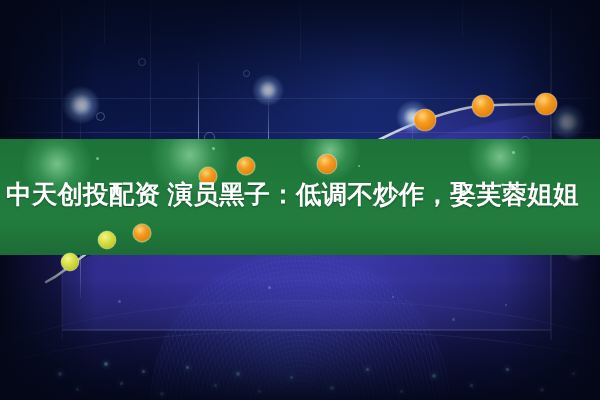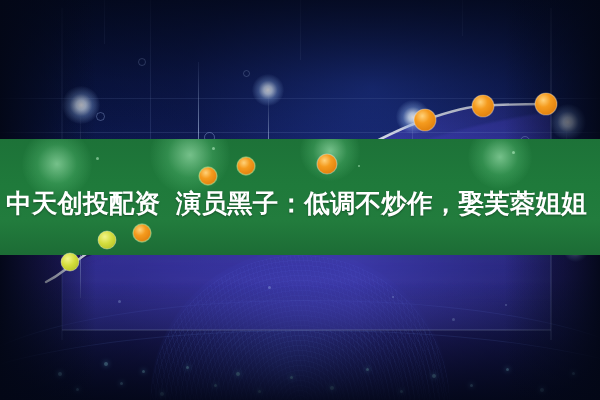--- a/index.html
+++ b/index.html
@@ -73,23 +73,23 @@
     position:absolute;left:0;right:0;top:139px;height:116px;
     background:linear-gradient(180deg,#1d7238 0%,#1f7a3b 40%,#227c3d 70%,#1c6c35 100%);
     overflow:hidden;
   }
   .gb-glow{
     position:absolute;border-radius:50%;
     background:radial-gradient(circle, rgba(190,255,205,.55) 0%, rgba(120,225,150,.22) 40%, rgba(60,180,100,0) 72%);
   }
   .gb-dot{position:absolute;border-radius:50%;background:rgba(205,255,215,.5);}
   .title{
-    position:absolute;left:0;right:0;top:147px;height:116px;
+    position:absolute;left:0;right:0;top:136px;height:116px;
     display:flex;flex-direction:column;justify-content:center;
-    padding:0 6px;box-sizing:border-box;font-family:Liberation Mono, monospace;
+    padding:0 6px;box-sizing:border-box;
   }
   .tline{
     color:#ffffff;font-size:25.5px;font-weight:bold;line-height:45px;
     letter-spacing:.2px;white-space:nowrap;
     text-shadow:0 1px 2px rgba(0,0,0,.35);
   }
 </style>
 </head>
 <body>
 

